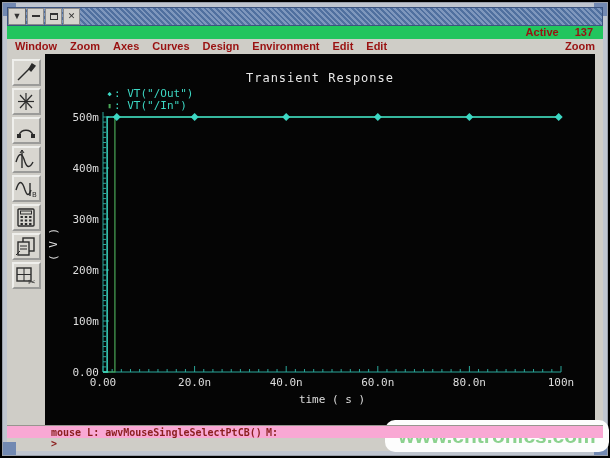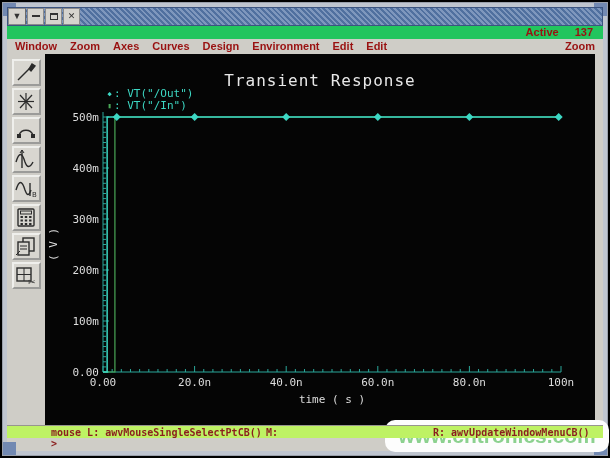--- a/index.html
+++ b/index.html
@@ -24,27 +24,27 @@
   .menubar { height:15px; background:#cfcdc7; display:flex; align-items:center; gap:13px; padding:0 8px;
     color:#991111; font-size:11px; font-weight:bold; }
   .menubar .spacer { flex:1; }
   .menu-item { cursor:default; }
   .main { height:371px; display:flex; background:#cfcdc7; }
   .toolbar { width:38px; background:#cfcdc7; padding-top:5px; display:flex; flex-direction:column; align-items:center; gap:2px; }
   .tool-btn { width:29px; height:27px; background:#d8d6d0; border:2px outset #efefec; display:flex; align-items:center; justify-content:center; }
   .tool-btn svg { stroke:#2b2b2b; fill:none; stroke-width:1.4; }
   .plot { position:relative; width:550px; background:#050505; }
   .plot-title { position:absolute; top:17px; left:0; width:100%; text-align:center; color:#e8e8e8;
-    font-family:"DejaVu Sans Mono", monospace; font-size:16px; letter-spacing:1px; }
+    font-family:"DejaVu Sans Mono", monospace; font-size:12px; letter-spacing:1px; }
   .legend { position:absolute; top:34px; left:60px; font-family:"DejaVu Sans Mono", monospace; font-size:11px; line-height:12px; }
   .legend-row { display:flex; align-items:center; color:#3dd8c4; white-space:pre; }
   .lg-marker { display:inline-block; width:9px; text-align:center; font-size:7px; }
   .lg-marker.out { color:#3dd8c4; }
   .lg-marker.in  { color:#49a757; }
-  .statusbar { position:relative; height:14px; background:#bef264; border-top:1px solid #97958f;
+  .statusbar { position:relative; height:14px; background:#f9a8d4; border-top:1px solid #97958f;
     font-family:"DejaVu Sans Mono", monospace; font-size:10px; font-weight:bold; color:#8b1f1f; z-index:2; }
   .statusbar span { position:absolute; top:1px; white-space:pre; }
   .st-left { left:44px; } .st-mid { left:259px; } .st-right { left:426px; }
   .promptrow { height:13px; background:#cfcdc7; font-family:"DejaVu Sans Mono", monospace;
     font-size:10px; font-weight:bold; color:#8b1f1f; padding-left:44px; }
   .watermark { position:absolute; left:382px; top:417px; width:224px; height:32px; background:#fdfdfd;
     border-radius:10px; z-index:1; display:flex; align-items:center; justify-content:center; }
   .watermark span { color:#8cd18f; font-size:21px; font-weight:bold; font-family:"Liberation Sans", sans-serif; white-space:nowrap; }
 </style>
 </head>
@@ -304,21 +304,20 @@
           <div class="legend-row">
             <span class="lg-marker in">▮</span><span>: VT("/In")</span>
           </div>
         </div>
       </div>
     </div>
 
     <div class="statusbar">
       <span class="st-left">mouse L: awvMouseSingleSelectPtCB()</span>
       <span class="st-mid">M:</span>
-      <span class="st-right">R: awvUpdateWindowMenuCB()</span>
     </div>
     <div class="promptrow">
       <span>&gt;</span>
     </div>
 
     <div class="watermark">
       <span>www.cntronics.com</span>
     </div>
   </div>
 </div>

